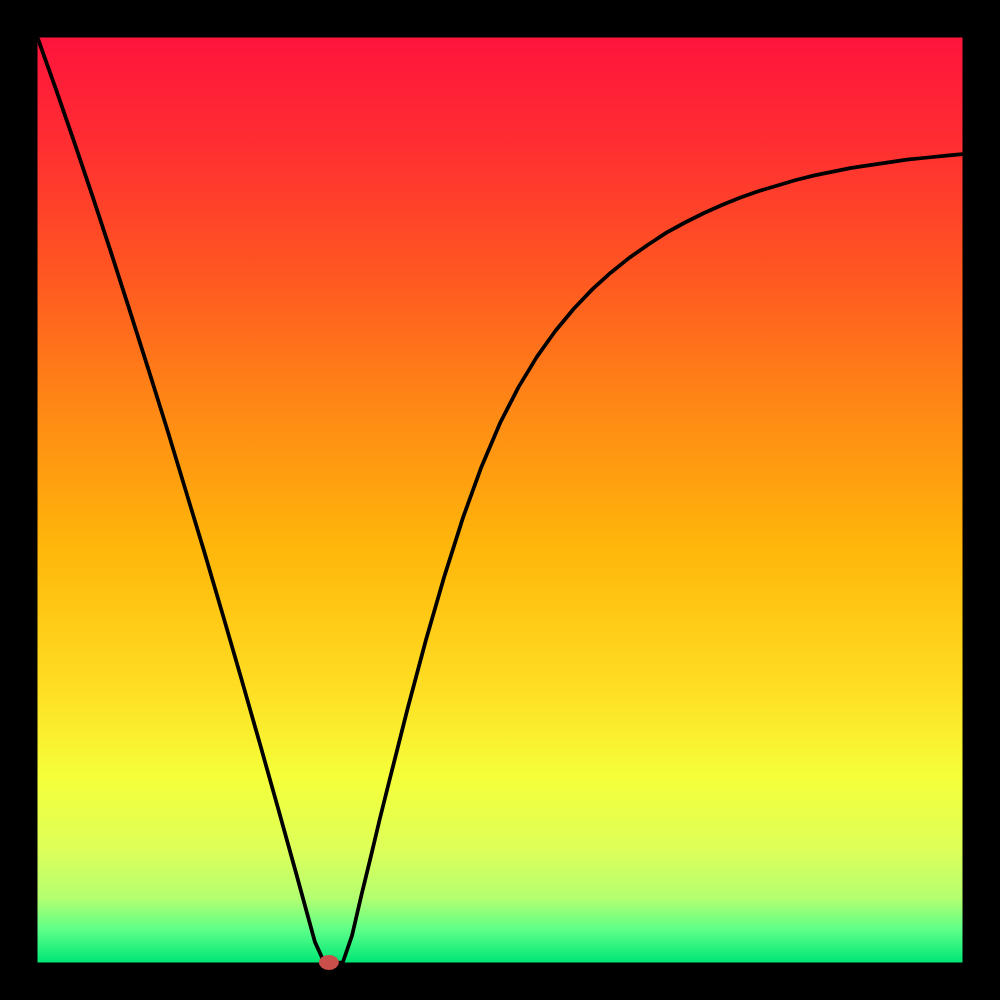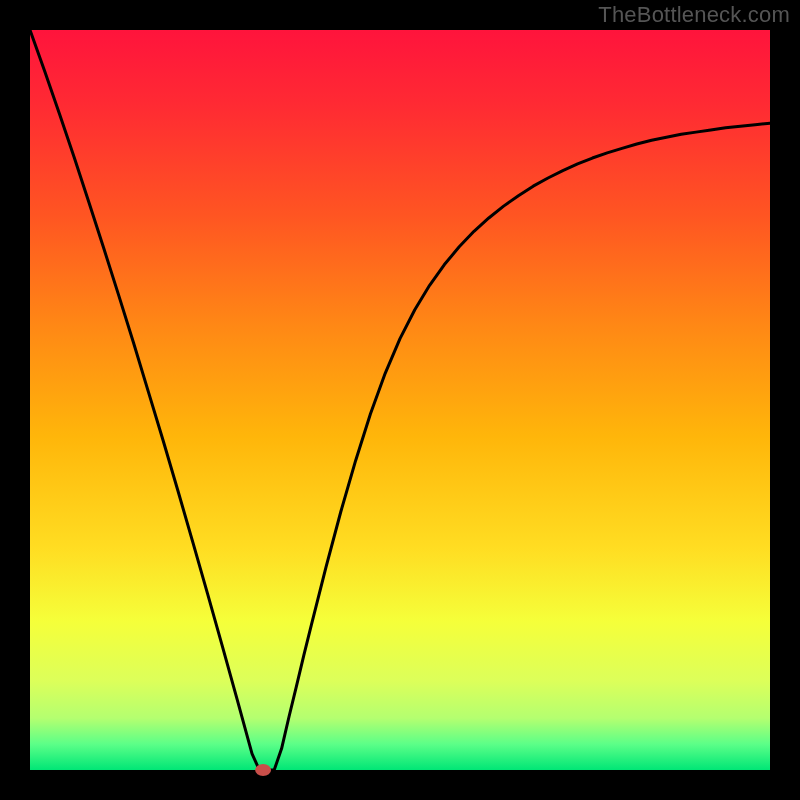--- a/index.html
+++ b/index.html
@@ -30,21 +30,20 @@
   svg {
     position: absolute;
     top: 0;
     left: 0;
   }
 </style>
 </head>
 <body>
 
 <div class="stage">
-  <div class="watermark">TheBottleneck.com</div>
   <svg id="svg" width="800" height="800" viewBox="0 0 800 800">
     <defs>
       <linearGradient id="bgGrad" x1="0" y1="0" x2="0" y2="1">
           <stop offset="0%" stop-color="#ff143c"></stop>
           <stop offset="10%" stop-color="#ff2a33"></stop>
           <stop offset="25%" stop-color="#ff5522"></stop>
           <stop offset="40%" stop-color="#ff8815"></stop>
           <stop offset="55.00000000000001%" stop-color="#ffb60a"></stop>
           <stop offset="70%" stop-color="#ffdd22"></stop>
           <stop offset="80%" stop-color="#f5ff3a"></stop>

